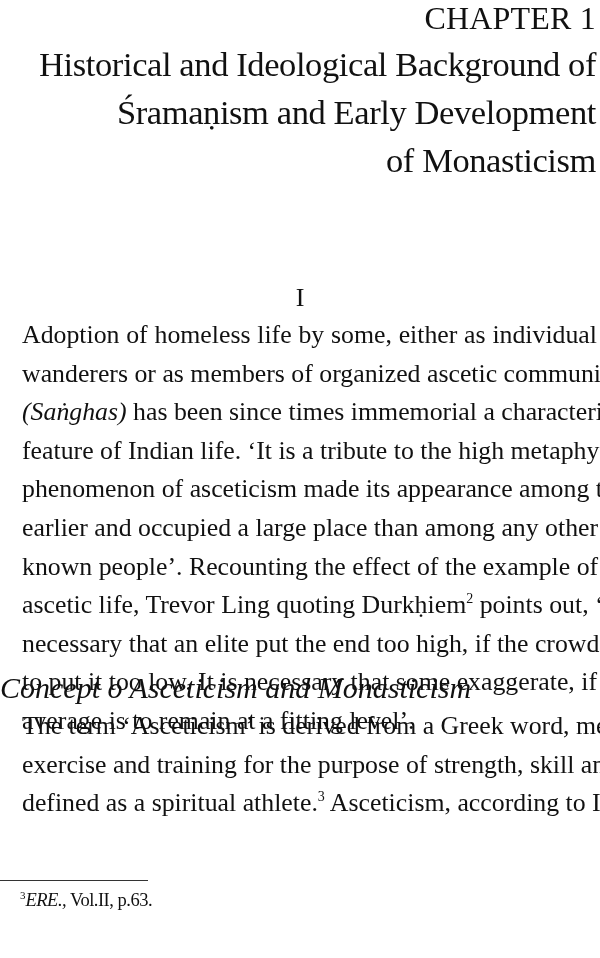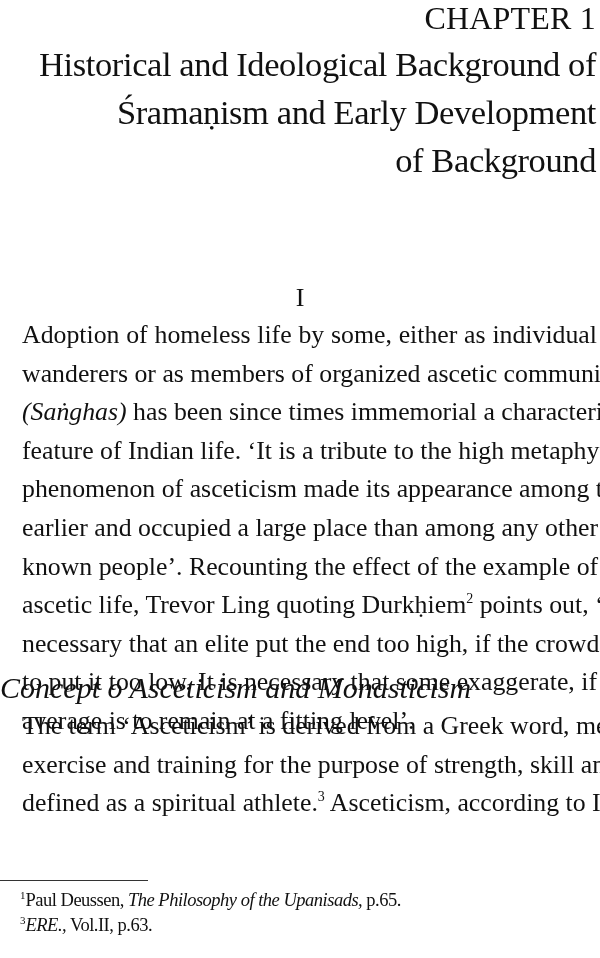--- a/index.html
+++ b/index.html
@@ -102,21 +102,21 @@
     }
   </style>
 </head>
 <body>
 
 <div class="chapter-label">CHAPTER 1</div>
 
 <h1 class="title" style="margin:0;font-weight:normal;">
   <span class="title-line">Historical and Ideological Background of</span>
   <span class="title-line">Śramaṇism and Early Development</span>
-  <span class="title-line">of Background</span>
+  <span class="title-line">of Monasticism</span>
 </h1>
 
 <div class="section-numeral">I</div>
 
 <div class="body-block para-1">
   <span class="body-line">Adoption of homeless life by some, either as individual</span>
   <span class="body-line">wanderers or as members of organized ascetic communities</span>
   <span class="body-line"><em>(Saṅghas)</em><span> has been since times immemorial a characteristic</span></span>
   <span class="body-line">feature of Indian life. ‘It is a tribute to the high metaphysical</span>
   <span class="body-line">phenomenon of asceticism made its appearance among them</span>
@@ -132,15 +132,14 @@
 
 <div class="body-block para-2">
   <span class="body-line">The term ‘Asceticism’ is derived from a Greek word, meaning</span>
   <span class="body-line">exercise and training for the purpose of strength, skill and</span>
   <span class="body-line"><span>defined as a spiritual athlete.</span><sup>3</sup><span> Asceticism, according to Indian</span></span>
 </div>
 
 <div class="footnote-rule"></div>
 
 <div class="footnotes">
-  <span class="footnote"><sup>1</sup><span>Paul Deussen, </span><em>The Philosophy of the Upanisads,</em><span> p.65.</span></span>
   <span class="footnote"><sup>3</sup><span></span><em>ERE.,</em><span> Vol.II, p.63.</span></span>
 </div>
 
 </body></html>

